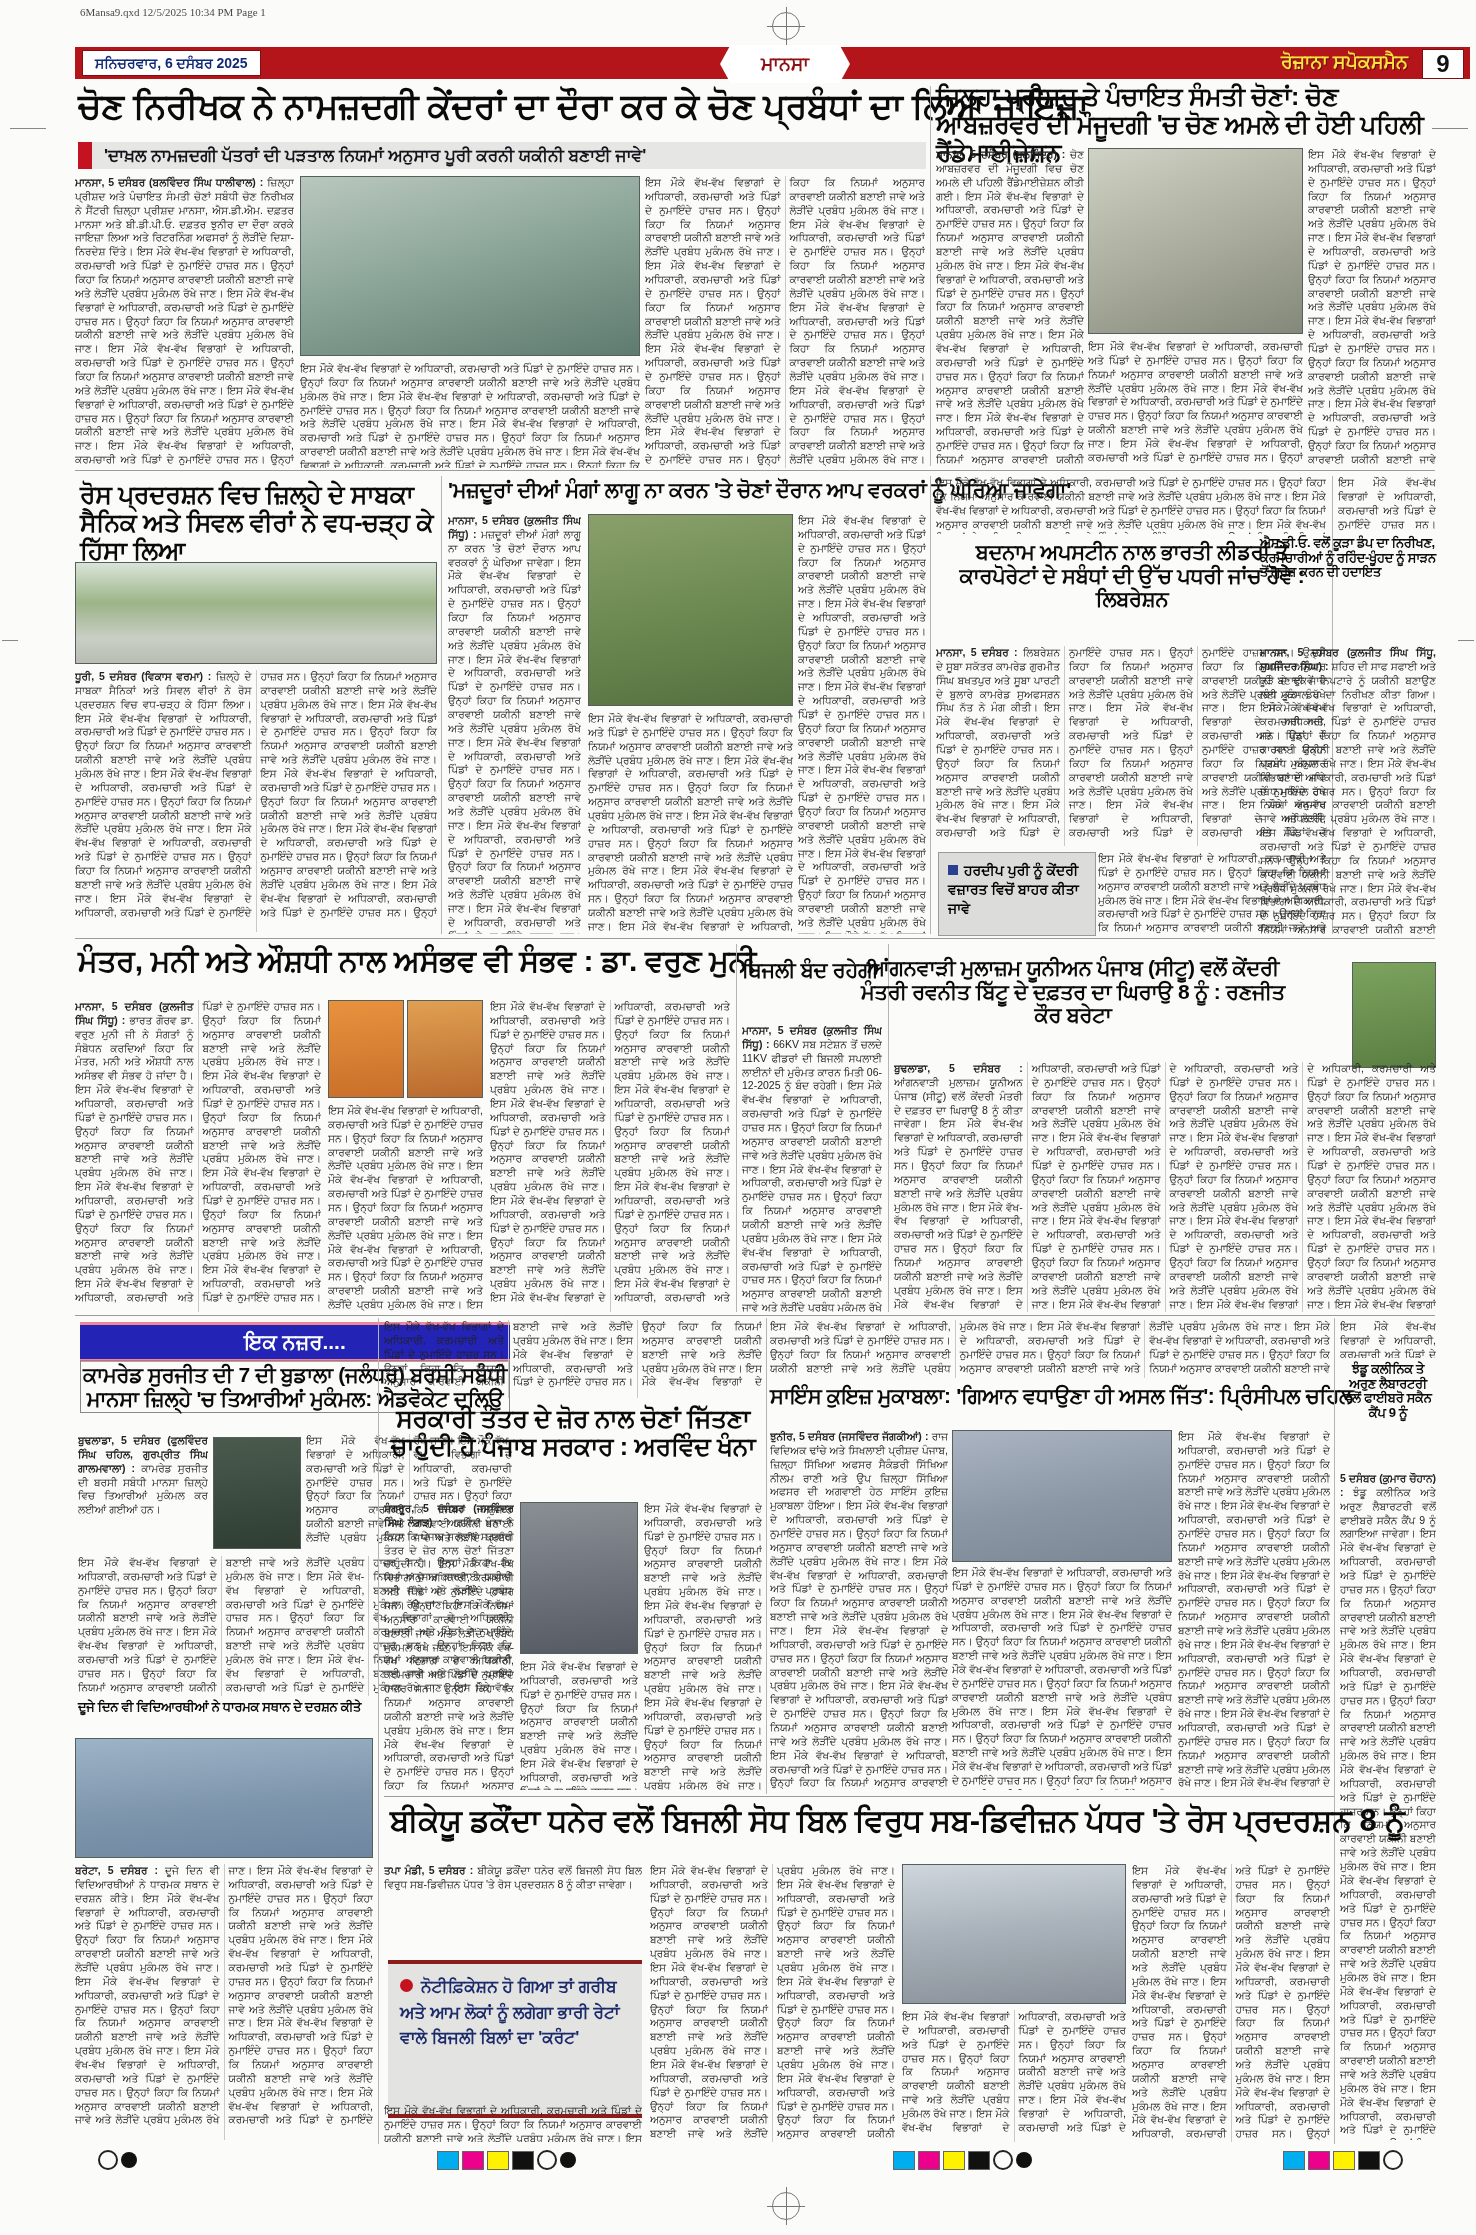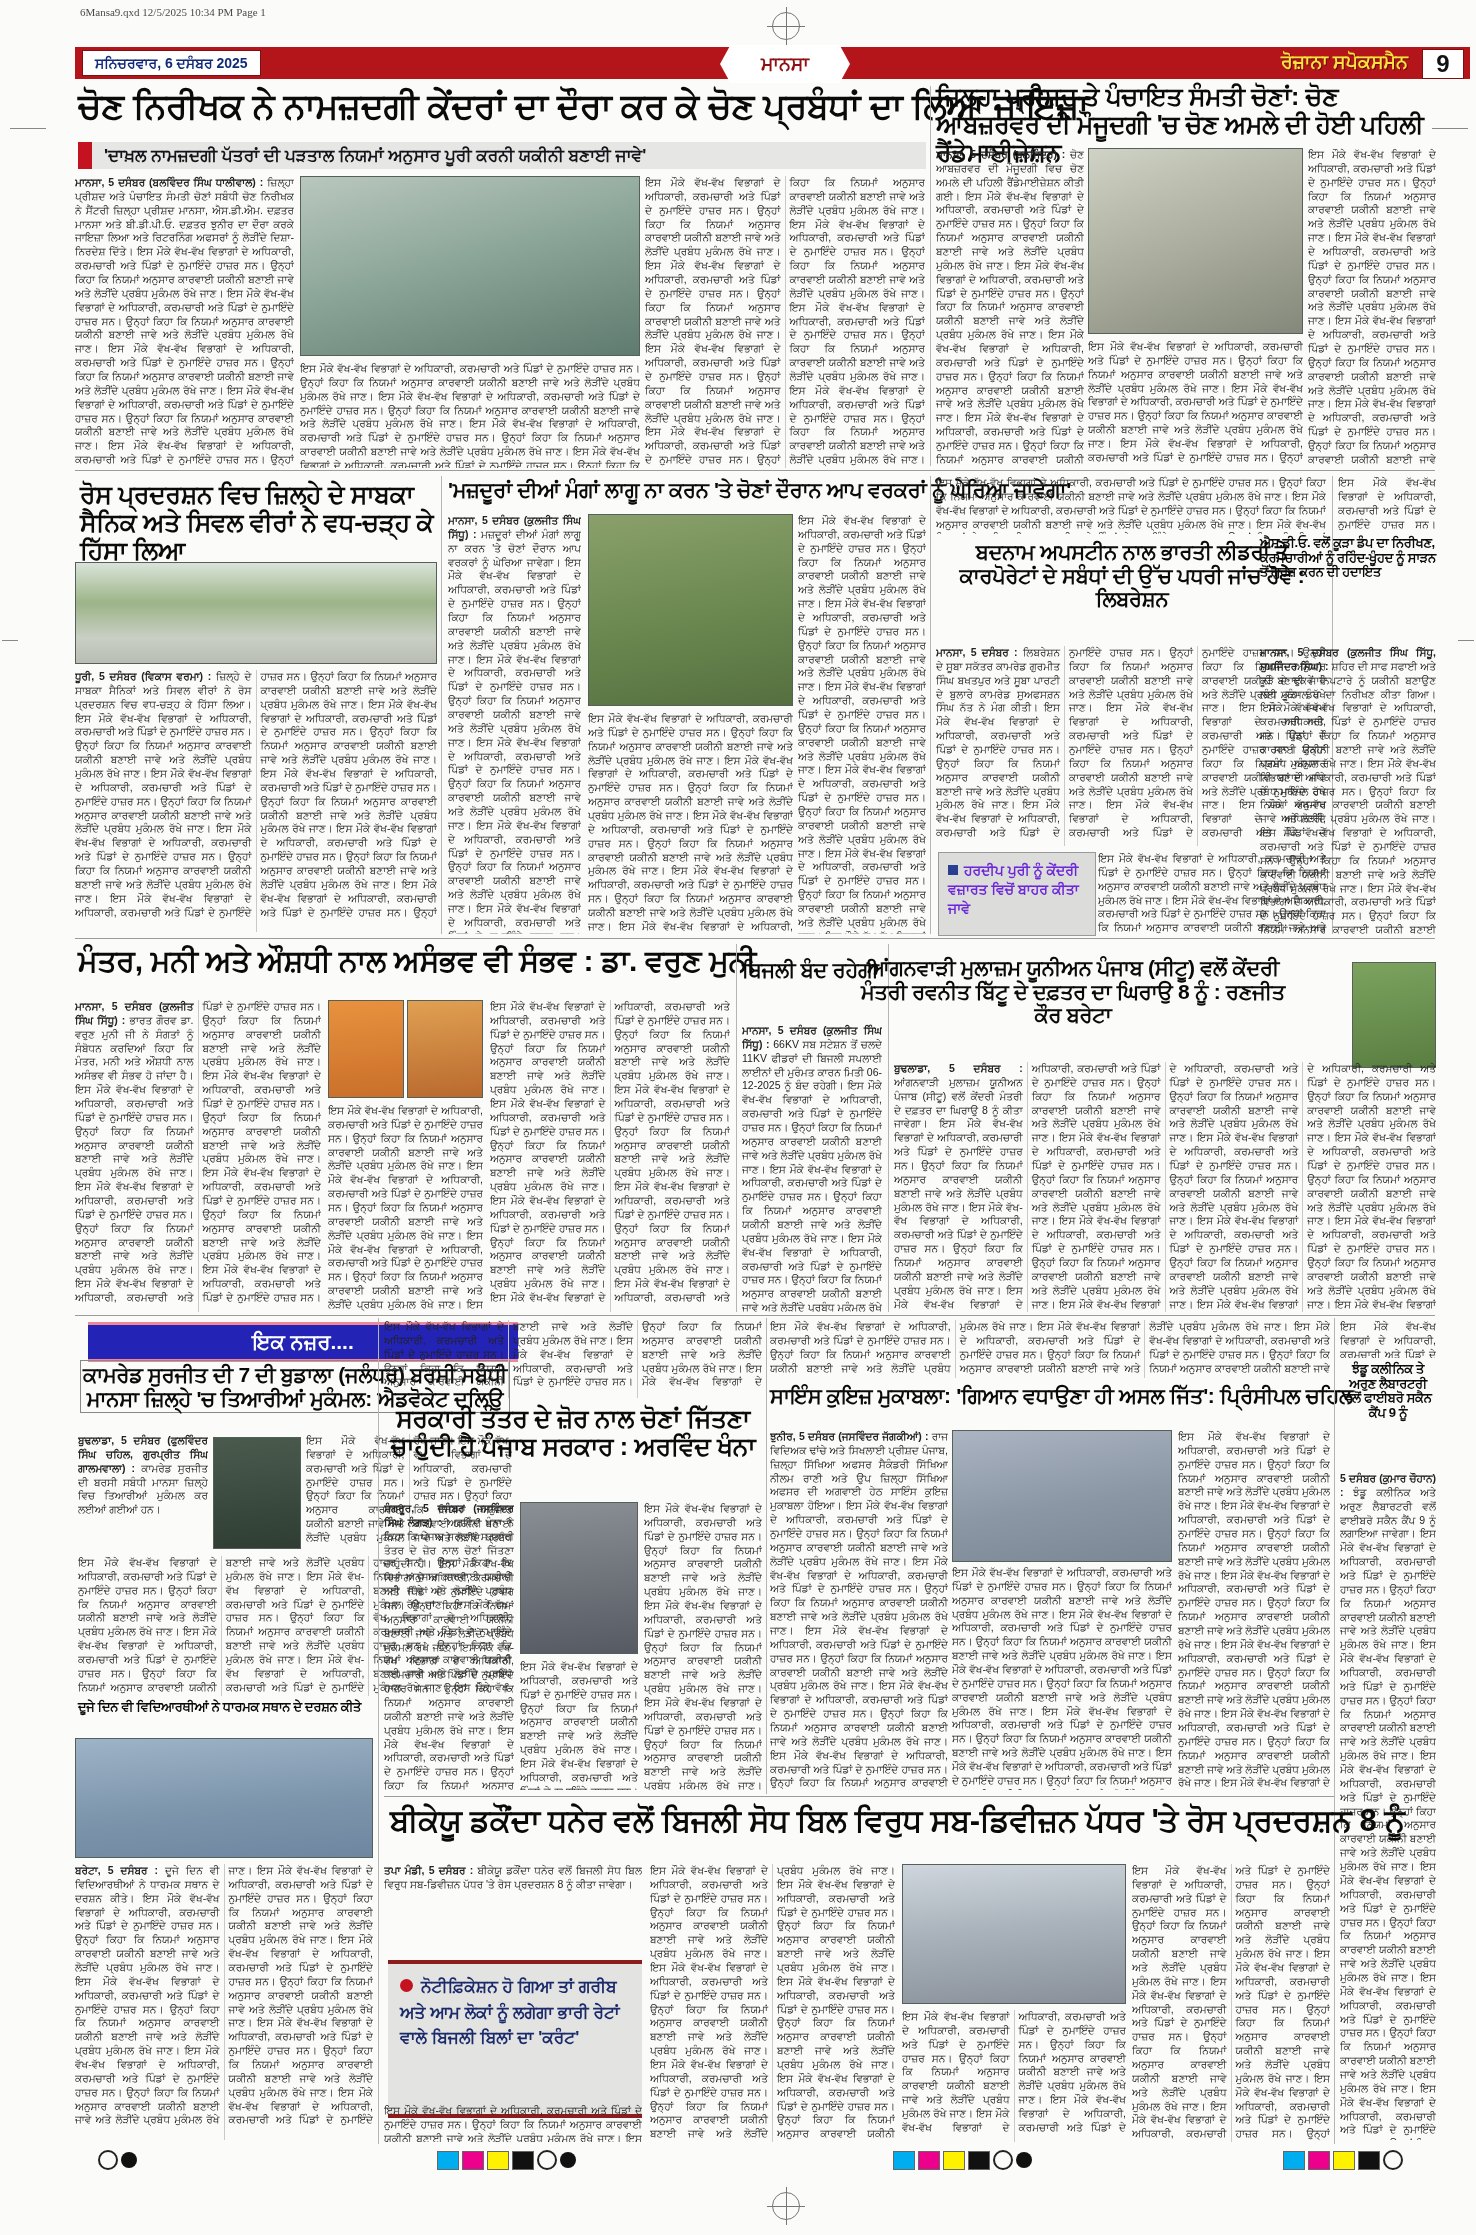--- a/index.html
+++ b/index.html
@@ -47,21 +47,21 @@
   .photo{position:absolute;border:1px solid #56605a;box-sizing:border-box;
          background-size:cover;}
   .tex{background-image:repeating-linear-gradient(115deg,rgba(255,255,255,.10) 0 6px,rgba(0,0,0,.07) 6px 13px);}
   
   .vline{position:absolute;width:1px;background:#b5b5b5;}
   .hline{position:absolute;height:1px;background:#9c9c9c;}
   
   .kicker{position:absolute;background:#2323b5;border-top:3px solid #e89;border-bottom:3px solid #e89;
           color:#fff;font-weight:bold;font-size:21px;display:flex;align-items:center;justify-content:center;}
   .inset-box{position:absolute;background:#dcdcda;border:1px solid #9a9a9a;padding:8px 9px;
-             font-weight:bold;font-size:14px;color:#6d28d9;line-height:1.35;}
+             font-weight:bold;font-size:14px;color:#000000;line-height:1.35;}
   .inset-box .bullet{display:inline-block;width:10px;height:10px;background:#2a3f8f;margin-right:6px;}
   .note-box{position:absolute;background:#e3e3e1;border-top:4px solid #8c1d1d;border-bottom:4px solid #8c1d1d;
             padding:10px 12px;font-weight:bold;font-size:17px;color:#1a2a6b;line-height:1.5;}
   .note-box .dot{display:inline-block;width:13px;height:13px;border-radius:50%;background:#c41220;margin-right:8px;}
   .boxed{border:1px solid #888;}
   
   .cbar{position:absolute;display:flex;align-items:center;gap:3px;}
   .cbar .sq{width:20px;height:17px;border:1px solid #666;}
   .cbar .ci{width:16px;height:16px;border:2px solid #222;border-radius:50%;}
   .cbar .cif{width:16px;height:16px;border-radius:50%;background:#111;}
@@ -202,21 +202,21 @@
   <div class="hl hl-md" style="left:848px;top:956px;width:450px;text-align:center;">ਆਂਗਨਵਾੜੀ ਮੁਲਾਜ਼ਮ ਯੂਨੀਅਨ ਪੰਜਾਬ (ਸੀਟੂ) ਵਲੋਂ ਕੇਂਦਰੀ ਮੰਤਰੀ ਰਵਨੀਤ ਬਿੱਟੂ ਦੇ ਦਫ਼ਤਰ ਦਾ ਘਿਰਾਉ 8 ਨੂੰ : ਰਣਜੀਤ ਕੌਰ ਬਰੇਟਾ</div>
   <div class="photo tex" style="left:1352px;top:962px;width:84px;height:106px;background:linear-gradient(170deg,#7da35f 0%,#597e41 100%);"></div>
   <div class="body cols-4" style="left:894px;top:1062px;width:542px;height:250px;">
     <span class="dateline">ਬੁਢਲਾਡਾ, 5 ਦਸੰਬਰ :</span>
     <span>ਆਂਗਨਵਾੜੀ ਮੁਲਾਜ਼ਮ ਯੂਨੀਅਨ ਪੰਜਾਬ (ਸੀਟੂ) ਵਲੋਂ ਕੇਂਦਰੀ ਮੰਤਰੀ ਦੇ ਦਫ਼ਤਰ ਦਾ ਘਿਰਾਉ 8 ਨੂੰ ਕੀਤਾ ਜਾਵੇਗਾ।</span>
     <span> ਇਸ ਮੌਕੇ ਵੱਖ-ਵੱਖ ਵਿਭਾਗਾਂ ਦੇ ਅਧਿਕਾਰੀ, ਕਰਮਚਾਰੀ ਅਤੇ ਪਿੰਡਾਂ ਦੇ ਨੁਮਾਇੰਦੇ ਹਾਜ਼ਰ ਸਨ। ਉਨ੍ਹਾਂ ਕਿਹਾ ਕਿ ਨਿਯਮਾਂ ਅਨੁਸਾਰ ਕਾਰਵਾਈ ਯਕੀਨੀ ਬਣਾਈ ਜਾਵੇ ਅਤੇ ਲੋੜੀਂਦੇ ਪ੍ਰਬੰਧ ਮੁਕੰਮਲ ਰੱਖੇ ਜਾਣ। ਇਸ ਮੌਕੇ ਵੱਖ-ਵੱਖ ਵਿਭਾਗਾਂ ਦੇ ਅਧਿਕਾਰੀ, ਕਰਮਚਾਰੀ ਅਤੇ ਪਿੰਡਾਂ ਦੇ ਨੁਮਾਇੰਦੇ ਹਾਜ਼ਰ ਸਨ। ਉਨ੍ਹਾਂ ਕਿਹਾ ਕਿ ਨਿਯਮਾਂ ਅਨੁਸਾਰ ਕਾਰਵਾਈ ਯਕੀਨੀ ਬਣਾਈ ਜਾਵੇ ਅਤੇ ਲੋੜੀਂਦੇ ਪ੍ਰਬੰਧ ਮੁਕੰਮਲ ਰੱਖੇ ਜਾਣ। ਇਸ ਮੌਕੇ ਵੱਖ-ਵੱਖ ਵਿਭਾਗਾਂ ਦੇ ਅਧਿਕਾਰੀ, ਕਰਮਚਾਰੀ ਅਤੇ ਪਿੰਡਾਂ ਦੇ ਨੁਮਾਇੰਦੇ ਹਾਜ਼ਰ ਸਨ। ਉਨ੍ਹਾਂ ਕਿਹਾ ਕਿ ਨਿਯਮਾਂ ਅਨੁਸਾਰ ਕਾਰਵਾਈ ਯਕੀਨੀ ਬਣਾਈ ਜਾਵੇ ਅਤੇ ਲੋੜੀਂਦੇ ਪ੍ਰਬੰਧ ਮੁਕੰਮਲ ਰੱਖੇ ਜਾਣ। ਇਸ ਮੌਕੇ ਵੱਖ-ਵੱਖ ਵਿਭਾਗਾਂ ਦੇ ਅਧਿਕਾਰੀ, ਕਰਮਚਾਰੀ ਅਤੇ ਪਿੰਡਾਂ ਦੇ ਨੁਮਾਇੰਦੇ ਹਾਜ਼ਰ ਸਨ। ਉਨ੍ਹਾਂ ਕਿਹਾ ਕਿ ਨਿਯਮਾਂ ਅਨੁਸਾਰ ਕਾਰਵਾਈ ਯਕੀਨੀ ਬਣਾਈ ਜਾਵੇ ਅਤੇ ਲੋੜੀਂਦੇ ਪ੍ਰਬੰਧ ਮੁਕੰਮਲ ਰੱਖੇ ਜਾਣ। ਇਸ ਮੌਕੇ ਵੱਖ-ਵੱਖ ਵਿਭਾਗਾਂ ਦੇ ਅਧਿਕਾਰੀ, ਕਰਮਚਾਰੀ ਅਤੇ ਪਿੰਡਾਂ ਦੇ ਨੁਮਾਇੰਦੇ ਹਾਜ਼ਰ ਸਨ। ਉਨ੍ਹਾਂ ਕਿਹਾ ਕਿ ਨਿਯਮਾਂ ਅਨੁਸਾਰ ਕਾਰਵਾਈ ਯਕੀਨੀ ਬਣਾਈ ਜਾਵੇ ਅਤੇ ਲੋੜੀਂਦੇ ਪ੍ਰਬੰਧ ਮੁਕੰਮਲ ਰੱਖੇ ਜਾਣ। ਇਸ ਮੌਕੇ ਵੱਖ-ਵੱਖ ਵਿਭਾਗਾਂ ਦੇ ਅਧਿਕਾਰੀ, ਕਰਮਚਾਰੀ ਅਤੇ ਪਿੰਡਾਂ ਦੇ ਨੁਮਾਇੰਦੇ ਹਾਜ਼ਰ ਸਨ। ਉਨ੍ਹਾਂ ਕਿਹਾ ਕਿ ਨਿਯਮਾਂ ਅਨੁਸਾਰ ਕਾਰਵਾਈ ਯਕੀਨੀ ਬਣਾਈ ਜਾਵੇ ਅਤੇ ਲੋੜੀਂਦੇ ਪ੍ਰਬੰਧ ਮੁਕੰਮਲ ਰੱਖੇ ਜਾਣ। ਇਸ ਮੌਕੇ ਵੱਖ-ਵੱਖ ਵਿਭਾਗਾਂ ਦੇ ਅਧਿਕਾਰੀ, ਕਰਮਚਾਰੀ ਅਤੇ ਪਿੰਡਾਂ ਦੇ ਨੁਮਾਇੰਦੇ ਹਾਜ਼ਰ ਸਨ। ਉਨ੍ਹਾਂ ਕਿਹਾ ਕਿ ਨਿਯਮਾਂ ਅਨੁਸਾਰ ਕਾਰਵਾਈ ਯਕੀਨੀ ਬਣਾਈ ਜਾਵੇ ਅਤੇ ਲੋੜੀਂਦੇ ਪ੍ਰਬੰਧ ਮੁਕੰਮਲ ਰੱਖੇ ਜਾਣ। ਇਸ ਮੌਕੇ ਵੱਖ-ਵੱਖ ਵਿਭਾਗਾਂ ਦੇ ਅਧਿਕਾਰੀ, ਕਰਮਚਾਰੀ ਅਤੇ ਪਿੰਡਾਂ ਦੇ ਨੁਮਾਇੰਦੇ ਹਾਜ਼ਰ ਸਨ। ਉਨ੍ਹਾਂ ਕਿਹਾ ਕਿ ਨਿਯਮਾਂ ਅਨੁਸਾਰ ਕਾਰਵਾਈ ਯਕੀਨੀ ਬਣਾਈ ਜਾਵੇ ਅਤੇ ਲੋੜੀਂਦੇ ਪ੍ਰਬੰਧ ਮੁਕੰਮਲ ਰੱਖੇ ਜਾਣ। ਇਸ ਮੌਕੇ ਵੱਖ-ਵੱਖ ਵਿਭਾਗਾਂ ਦੇ ਅਧਿਕਾਰੀ, ਕਰਮਚਾਰੀ ਅਤੇ ਪਿੰਡਾਂ ਦੇ ਨੁਮਾਇੰਦੇ ਹਾਜ਼ਰ ਸਨ। ਉਨ੍ਹਾਂ ਕਿਹਾ ਕਿ ਨਿਯਮਾਂ ਅਨੁਸਾਰ ਕਾਰਵਾਈ ਯਕੀਨੀ ਬਣਾਈ ਜਾਵੇ ਅਤੇ ਲੋੜੀਂਦੇ ਪ੍ਰਬੰਧ ਮੁਕੰਮਲ ਰੱਖੇ ਜਾਣ। ਇਸ ਮੌਕੇ ਵੱਖ-ਵੱਖ ਵਿਭਾਗਾਂ ਦੇ ਅਧਿਕਾਰੀ, ਕਰਮਚਾਰੀ ਅਤੇ ਪਿੰਡਾਂ ਦੇ ਨੁਮਾਇੰਦੇ ਹਾਜ਼ਰ ਸਨ। ਉਨ੍ਹਾਂ ਕਿਹਾ ਕਿ ਨਿਯਮਾਂ ਅਨੁਸਾਰ ਕਾਰਵਾਈ ਯਕੀਨੀ ਬਣਾਈ ਜਾਵੇ ਅਤੇ ਲੋੜੀਂਦੇ ਪ੍ਰਬੰਧ ਮੁਕੰਮਲ ਰੱਖੇ ਜਾਣ। ਇਸ ਮੌਕੇ ਵੱਖ-ਵੱਖ ਵਿਭਾਗਾਂ ਦੇ ਅਧਿਕਾਰੀ, ਕਰਮਚਾਰੀ ਅਤੇ ਪਿੰਡਾਂ ਦੇ ਨੁਮਾਇੰਦੇ ਹਾਜ਼ਰ ਸਨ। ਉਨ੍ਹਾਂ ਕਿਹਾ ਕਿ ਨਿਯਮਾਂ ਅਨੁਸਾਰ ਕਾਰਵਾਈ ਯਕੀਨੀ ਬਣਾਈ ਜਾਵੇ ਅਤੇ ਲੋੜੀਂਦੇ ਪ੍ਰਬੰਧ ਮੁਕੰਮਲ ਰੱਖੇ ਜਾਣ। ਇਸ ਮੌਕੇ ਵੱਖ-ਵੱਖ ਵਿਭਾਗਾਂ ਦੇ ਅਧਿਕਾਰੀ, ਕਰਮਚਾਰੀ ਅਤੇ ਪਿੰਡਾਂ ਦੇ ਨੁਮਾਇੰਦੇ ਹਾਜ਼ਰ ਸਨ। ਉਨ੍ਹਾਂ ਕਿਹਾ ਕਿ ਨਿਯਮਾਂ ਅਨੁਸਾਰ ਕਾਰਵਾਈ ਯਕੀਨੀ ਬਣਾਈ ਜਾਵੇ ਅਤੇ ਲੋੜੀਂਦੇ ਪ੍ਰਬੰਧ ਮੁਕੰਮਲ ਰੱਖੇ ਜਾਣ। ਇਸ ਮੌਕੇ ਵੱਖ-ਵੱਖ ਵਿਭਾਗਾਂ ਦੇ ਅਧਿਕਾਰੀ, ਕਰਮਚਾਰੀ ਅਤੇ ਪਿੰਡਾਂ ਦੇ ਨੁਮਾਇੰਦੇ ਹਾਜ਼ਰ ਸਨ। ਉਨ੍ਹਾਂ ਕਿਹਾ ਕਿ ਨਿਯਮਾਂ ਅਨੁਸਾਰ ਕਾਰਵਾਈ ਯਕੀਨੀ ਬਣਾਈ ਜਾਵੇ ਅਤੇ ਲੋੜੀਂਦੇ ਪ੍ਰਬੰਧ ਮੁਕੰਮਲ ਰੱਖੇ ਜਾਣ। ਇਸ ਮੌਕੇ ਵੱਖ-ਵੱਖ ਵਿਭਾਗਾਂ ਦੇ ਅਧਿਕਾਰੀ, ਕਰਮਚਾਰੀ ਅਤੇ ਪਿੰਡਾਂ ਦੇ ਨੁਮਾਇੰਦੇ ਹਾਜ਼ਰ ਸਨ। ਉਨ੍ਹਾਂ ਕਿਹਾ ਕਿ ਨਿਯਮਾਂ ਅਨੁਸਾਰ ਕਾਰਵਾਈ ਯਕੀਨੀ ਬਣਾਈ ਜਾਵੇ ਅਤੇ ਲੋੜੀਂਦੇ ਪ੍ਰਬੰਧ ਮੁਕੰਮਲ ਰੱਖੇ ਜਾਣ। ਇਸ ਮੌਕੇ ਵੱਖ-ਵੱਖ ਵਿਭਾਗਾਂ ਦੇ ਅਧਿਕਾਰੀ, ਕਰਮਚਾਰੀ ਅਤੇ ਪਿੰਡਾਂ ਦੇ ਨੁਮਾਇੰਦੇ ਹਾਜ਼ਰ ਸਨ। ਉਨ੍ਹਾਂ ਕਿਹਾ ਕਿ ਨਿਯਮਾਂ ਅਨੁਸਾਰ ਕਾਰਵਾਈ ਯਕੀਨੀ ਬਣਾਈ ਜਾਵੇ ਅਤੇ ਲੋੜੀਂਦੇ ਪ੍ਰਬੰਧ ਮੁਕੰਮਲ ਰੱਖੇ ਜਾਣ। ਇਸ ਮੌਕੇ ਵੱਖ-ਵੱਖ ਵਿਭਾਗਾਂ ਦੇ ਅਧਿਕਾਰੀ, ਕਰਮਚਾਰੀ ਅਤੇ ਪਿੰਡਾਂ ਦੇ ਨੁਮਾਇੰਦੇ ਹਾਜ਼ਰ ਸਨ। ਉਨ੍ਹਾਂ ਕਿਹਾ ਕਿ ਨਿਯਮਾਂ ਅਨੁਸਾਰ ਕਾਰਵਾਈ ਯਕੀਨੀ ਬਣਾਈ ਜਾਵੇ ਅਤੇ ਲੋੜੀਂਦੇ ਪ੍ਰਬੰਧ ਮੁਕੰਮਲ ਰੱਖੇ ਜਾਣ।</span>
   </div>
 
   <div class="hline" style="left:75px;top:1315px;width:1360px;"></div>
 
-  <div class="kicker" style="left:80px;top:1322px;width:430px;height:34px;margin-left:8px;">ਇਕ ਨਜ਼ਰ....</div>
+  <div class="kicker" style="left:80px;top:1322px;width:430px;height:34px;">ਇਕ ਨਜ਼ਰ....</div>
   <div class="hl hl-md boxed" style="left:80px;top:1360px;width:428px;text-align:center;padding:2px 0;">ਕਾਮਰੇਡ ਸੁਰਜੀਤ ਦੀ 7 ਦੀ ਬੁਡਾਲਾ (ਜਲੰਧਰ) ਬਰਸੀ ਸਬੰਧੀ ਮਾਨਸਾ ਜ਼ਿਲ੍ਹੇ 'ਚ ਤਿਆਰੀਆਂ ਮੁਕੰਮਲ: ਐਡਵੋਕੇਟ ਦਲਿਉ</div>
   <div class="photo tex" style="left:213px;top:1437px;width:88px;height:112px;background:linear-gradient(175deg,#4a5b4e 0%,#2f3d33 100%);"></div>
   <div class="body" style="left:78px;top:1434px;width:130px;height:118px;">
     <span class="dateline">ਬੁਢਲਾਡਾ, 5 ਦਸੰਬਰ (ਫੁਲਵਿੰਦਰ ਸਿੰਘ ਚਹਿਲ, ਗੁਰਪ੍ਰੀਤ ਸਿੰਘ ਗਾਲਮਵਾਲਾ) :</span>
     <span>ਕਾਮਰੇਡ ਸੁਰਜੀਤ ਦੀ ਬਰਸੀ ਸਬੰਧੀ ਮਾਨਸਾ ਜ਼ਿਲ੍ਹੇ ਵਿਚ ਤਿਆਰੀਆਂ ਮੁਕੰਮਲ ਕਰ ਲਈਆਂ ਗਈਆਂ ਹਨ।</span>
   </div>
   <div class="body cols-2" style="left:306px;top:1434px;width:206px;height:118px;">
     <span> ਇਸ ਮੌਕੇ ਵੱਖ-ਵੱਖ ਵਿਭਾਗਾਂ ਦੇ ਅਧਿਕਾਰੀ, ਕਰਮਚਾਰੀ ਅਤੇ ਪਿੰਡਾਂ ਦੇ ਨੁਮਾਇੰਦੇ ਹਾਜ਼ਰ ਸਨ। ਉਨ੍ਹਾਂ ਕਿਹਾ ਕਿ ਨਿਯਮਾਂ ਅਨੁਸਾਰ ਕਾਰਵਾਈ ਯਕੀਨੀ ਬਣਾਈ ਜਾਵੇ ਅਤੇ ਲੋੜੀਂਦੇ ਪ੍ਰਬੰਧ ਮੁਕੰਮਲ ਰੱਖੇ ਜਾਣ। ਇਸ ਮੌਕੇ ਵੱਖ-ਵੱਖ ਵਿਭਾਗਾਂ ਦੇ ਅਧਿਕਾਰੀ, ਕਰਮਚਾਰੀ ਅਤੇ ਪਿੰਡਾਂ ਦੇ ਨੁਮਾਇੰਦੇ ਹਾਜ਼ਰ ਸਨ। ਉਨ੍ਹਾਂ ਕਿਹਾ ਕਿ ਨਿਯਮਾਂ ਅਨੁਸਾਰ ਕਾਰਵਾਈ ਯਕੀਨੀ ਬਣਾਈ ਜਾਵੇ ਅਤੇ ਲੋੜੀਂਦੇ ਪ੍ਰਬੰਧ ਮੁਕੰਮਲ ਰੱਖੇ ਜਾਣ। ਇਸ ਮੌਕੇ ਵੱਖ-ਵੱਖ ਵਿਭਾਗਾਂ ਦੇ ਅਧਿਕਾਰੀ, ਕਰਮਚਾਰੀ ਅਤੇ ਪਿੰਡਾਂ ਦੇ ਨੁਮਾਇੰਦੇ ਹਾਜ਼ਰ ਸਨ। ਉਨ੍ਹਾਂ ਕਿਹਾ ਕਿ ਨਿਯਮਾਂ ਅਨੁਸਾਰ ਕਾਰਵਾਈ ਯਕੀਨੀ ਬਣਾਈ ਜਾਵੇ ਅਤੇ ਲੋੜੀਂਦੇ ਪ੍ਰਬੰਧ ਮੁਕੰਮਲ ਰੱਖੇ ਜਾਣ। ਇਸ ਮੌਕੇ ਵੱਖ-ਵੱਖ ਵਿਭਾਗਾਂ ਦੇ ਅਧਿਕਾਰੀ, ਕਰਮਚਾਰੀ ਅਤੇ ਪਿੰਡਾਂ ਦੇ ਨੁਮਾਇੰਦੇ ਹਾਜ਼ਰ ਸਨ। ਉਨ੍ਹਾਂ ਕਿਹਾ ਕਿ ਨਿਯਮਾਂ ਅਨੁਸਾਰ ਕਾਰਵਾਈ ਯਕੀਨੀ ਬਣਾਈ ਜਾਵੇ ਅਤੇ ਲੋੜੀਂਦੇ ਪ੍ਰਬੰਧ ਮੁਕੰਮਲ ਰੱਖੇ ਜਾਣ। ਇਸ ਮੌਕੇ ਵੱਖ-ਵੱਖ ਵਿਭਾਗਾਂ ਦੇ ਅਧਿਕਾਰੀ, ਕਰਮਚਾਰੀ ਅਤੇ ਪਿੰਡਾਂ ਦੇ ਨੁਮਾਇੰਦੇ ਹਾਜ਼ਰ ਸਨ। ਉਨ੍ਹਾਂ ਕਿਹਾ ਕਿ ਨਿਯਮਾਂ ਅਨੁਸਾਰ ਕਾਰਵਾਈ ਯਕੀਨੀ ਬਣਾਈ ਜਾਵੇ ਅਤੇ ਲੋੜੀਂਦੇ ਪ੍ਰਬੰਧ ਮੁਕੰਮਲ ਰੱਖੇ ਜਾਣ। ਇਸ ਮੌਕੇ ਵੱਖ-ਵੱਖ ਵਿਭਾਗਾਂ ਦੇ ਅਧਿਕਾਰੀ, ਕਰਮਚਾਰੀ ਅਤੇ ਪਿੰਡਾਂ ਦੇ ਨੁਮਾਇੰਦੇ ਹਾਜ਼ਰ ਸਨ। ਉਨ੍ਹਾਂ ਕਿਹਾ ਕਿ ਨਿਯਮਾਂ ਅਨੁਸਾਰ ਕਾਰਵਾਈ ਯਕੀਨੀ ਬਣਾਈ ਜਾਵੇ ਅਤੇ ਲੋੜੀਂਦੇ ਪ੍ਰਬੰਧ ਮੁਕੰਮਲ ਰੱਖੇ ਜਾਣ।</span>
   </div>
   <div class="body cols-3" style="left:78px;top:1556px;width:434px;height:140px;">

